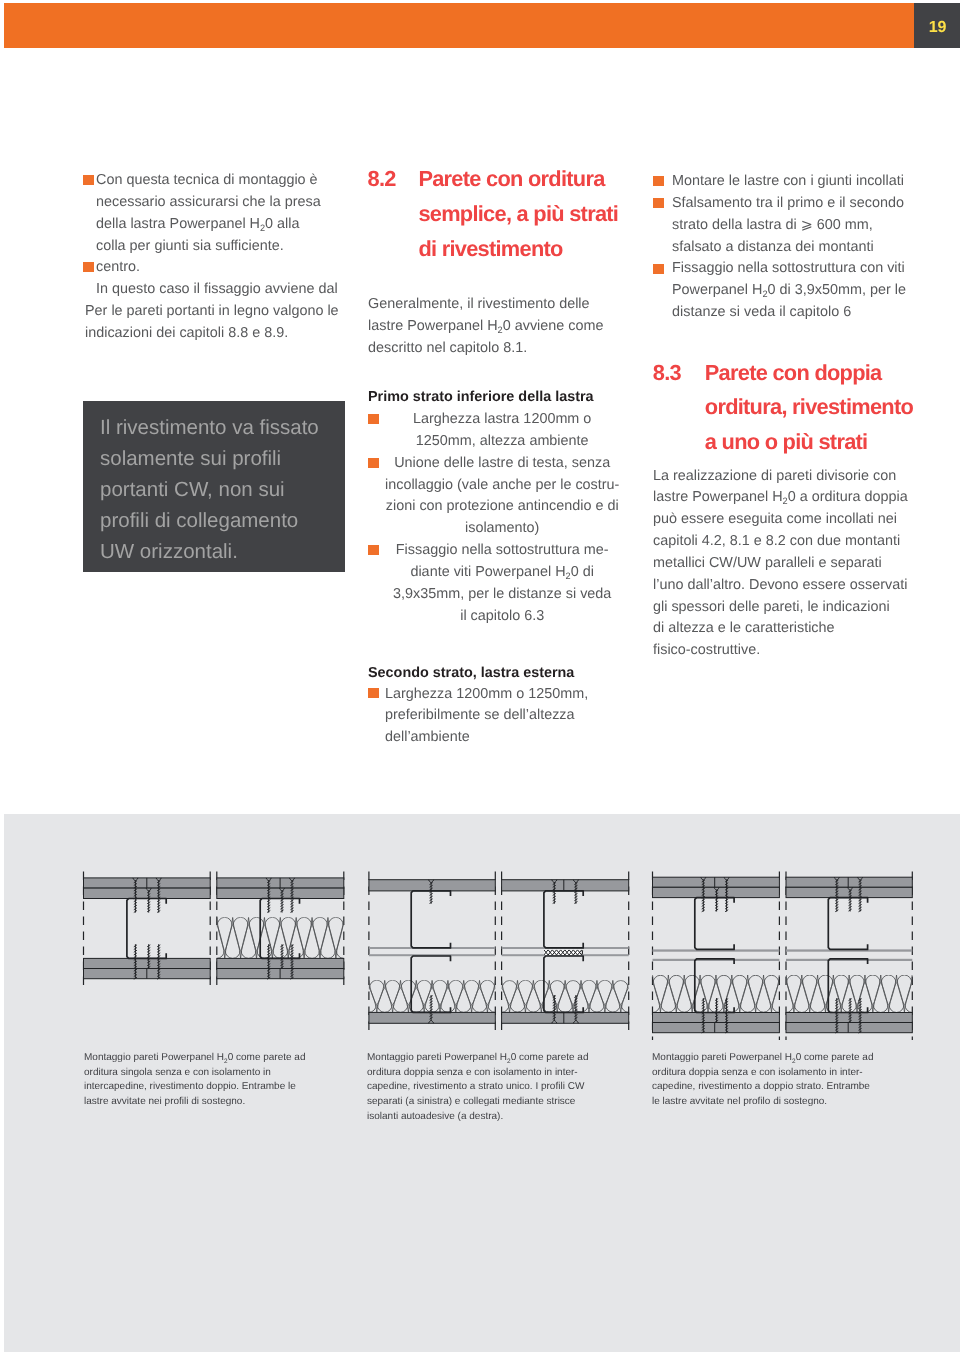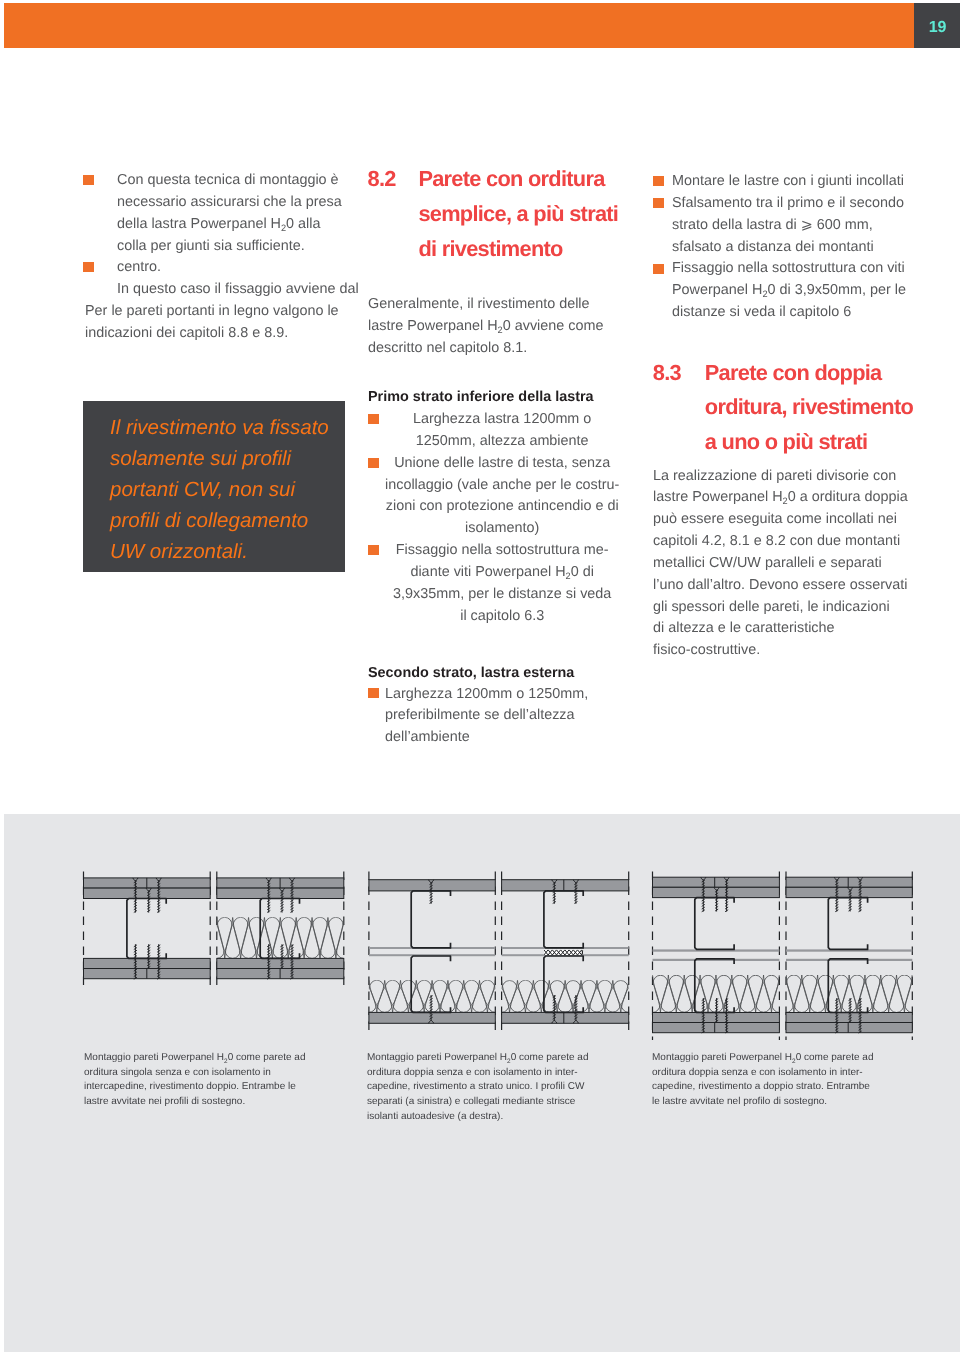--- a/index.html
+++ b/index.html
@@ -5,54 +5,54 @@
   html,body{margin:0;padding:0;}
   body{width:960px;height:1358px;background:#fff;
        font-family:"Liberation Sans",sans-serif;position:relative;overflow:hidden;
        -webkit-font-smoothing:antialiased;text-rendering:geometricPrecision;}
   .page{position:absolute;left:0;top:0;width:960px;height:1358px;}
 
   
   #topbar{position:absolute;left:4px;top:3px;width:910px;height:45px;background:#F07023;}
   #pagenum-block{position:absolute;left:914px;top:3px;width:46px;height:45px;background:#414245;}
   #pagenum{position:absolute;left:0;top:15.5px;width:32.5px;text-align:right;
-           font-size:16px;font-weight:bold;color:#5eead4;}
+           font-size:16px;font-weight:bold;color:#fde047;}
 
   
   .tblock{position:absolute;color:#58595B;font-size:14.4px;}
   .tblock .ln{height:21.85px;line-height:21.85px;white-space:pre;}
   .tblock .ln.b{font-weight:bold;color:#231F20;}
   .bullet{position:absolute;width:11px;height:10px;background:#F0702A;}
   sub{font-size:0.64em;vertical-align:baseline;position:relative;top:3px;}
 
   
   #callout{position:absolute;left:83px;top:401px;width:262px;height:171px;background:#414245;}
-  #callout .ln{position:absolute;left:27px;color:#f97316;font-size:20.5px;
-               line-height:24px;white-space:pre;font-style:italic;}
+  #callout .ln{position:absolute;left:17px;color:#a3a3a3;font-size:20.5px;
+               line-height:24px;white-space:pre;}
 
   
   .hblock{position:absolute;font-weight:bold;color:#ef4444;font-size:21.8px;letter-spacing:-0.72px;}
   .hblock .ln{height:34.75px;line-height:34.75px;white-space:pre;}
 
   
   #graypanel{position:absolute;left:4px;top:814px;width:956px;height:538px;background:#E5E6E8;}
   .cap{position:absolute;color:#404145;font-size:10px;}
   .cap .ln{height:14.7px;line-height:14.7px;white-space:pre;}
 </style>
 </head>
 <body>
 
 <div class="page">
 
   <div id="topbar"></div>
   <div id="pagenum-block">
     <div id="pagenum">19</div>
   </div>
 
-  <div class="tblock" id="col1" style="left:117px;top:170px;width:250px;">
+  <div class="tblock" id="col1" style="left:96px;top:170px;width:250px;">
     <div class="ln">Con questa tecnica di montaggio è</div>
     <div class="ln">necessario assicurarsi che la presa</div>
     <div class="ln">della lastra Powerpanel H<sub>2</sub>0 alla</div>
     <div class="ln">colla per giunti sia sufficiente.</div>
     <div class="ln">centro.</div>
     <div class="ln">In questo caso il fissaggio avviene dal</div>
   </div>
   <div class="tblock" id="col1b" style="left:85px;top:301px;width:265px;">
     <div class="ln">Per le pareti portanti in legno valgono le</div>
     <div class="ln">indicazioni dei capitoli 8.8 e 8.9.</div>

